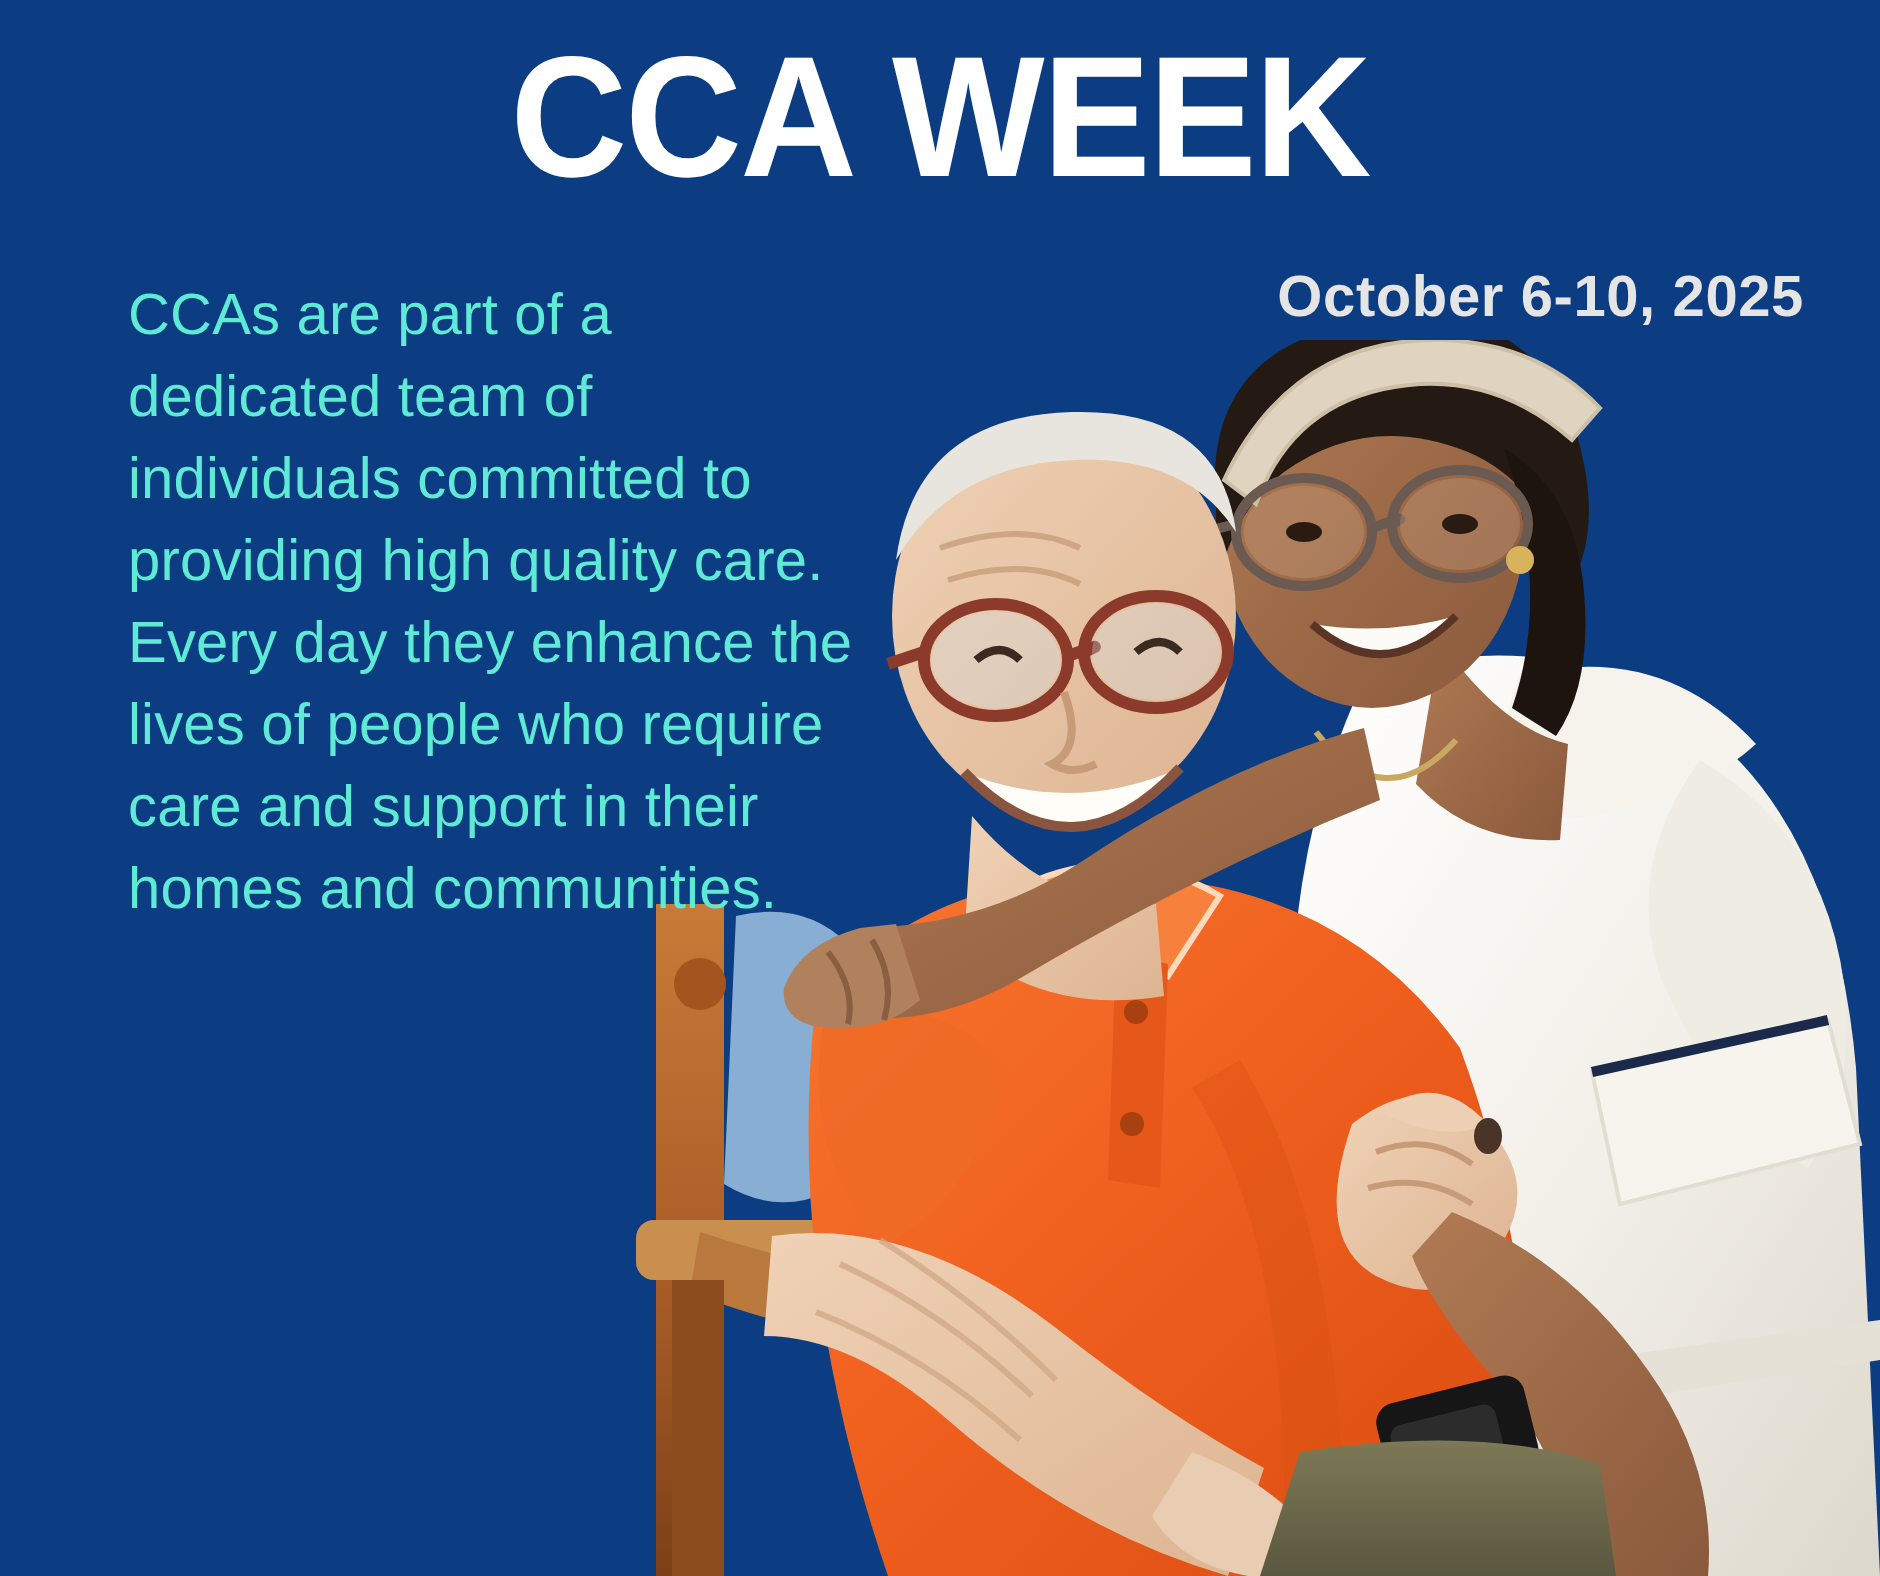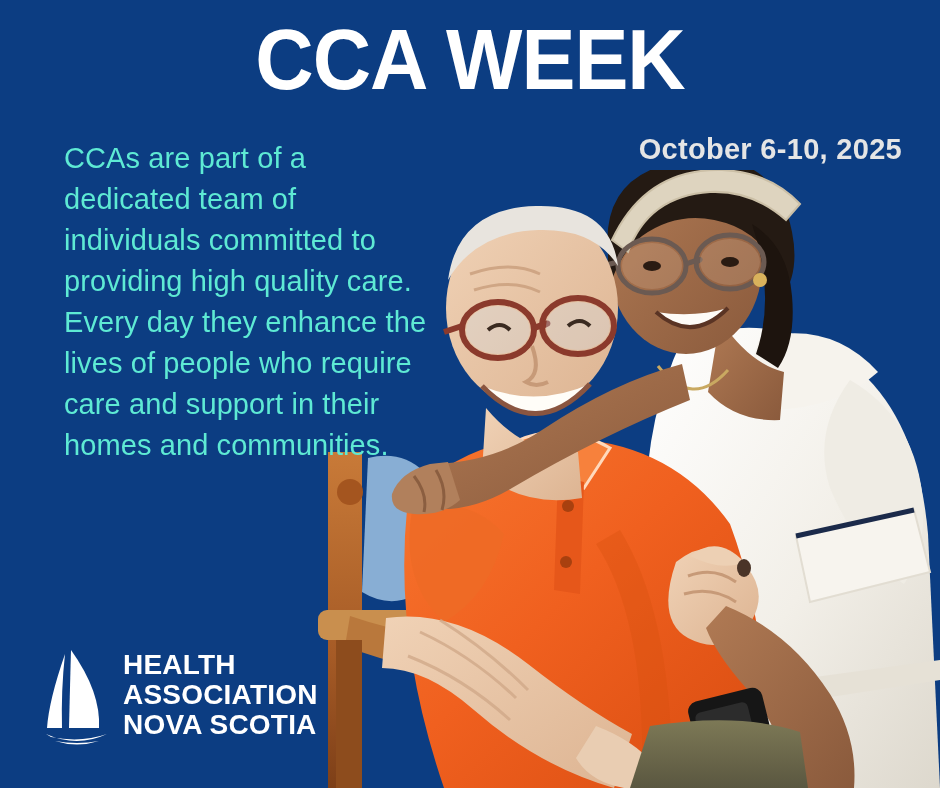--- a/index.html
+++ b/index.html
@@ -266,30 +266,14 @@
         </g>
 
         <path d="M360 556 q90 -14 150 6 l8 56 l-178 0 z" fill="url(#gPants)"></path>
 
       </g>
     </svg>
   </div>
 
   <div class="body-copy">CCAs are part of a dedicated team of individuals committed to providing high quality care. Every day they enhance the lives of people who require care and support in their homes and communities.</div>
 
-  <div class="logo">
-    <svg class="logo-mark" viewBox="0 0 64 102" aria-hidden="true">
-
-      <path d="M20 10 Q4 56 2 84 L17 84 Q16 46 20 10 Z" fill="#ffffff"></path>
-
-      <path d="M26 6 Q56 48 54 84 L24 84 Q25 42 26 6 Z" fill="#ffffff"></path>
-
-      <path d="M1 90 Q32 104 62 90 Q36 99 6 93 Z" fill="#ffffff"></path>
-      <path d="M10 97 Q32 104 54 97 Q32 101 10 97 Z" fill="#ffffff"></path>
-    </svg>
-    <div class="logo-text">
-      <span>HEALTH</span>
-      <span>ASSOCIATION</span>
-      <span>NOVA SCOTIA</span>
-    </div>
-  </div>
 
 </div>
 
 </body></html>

